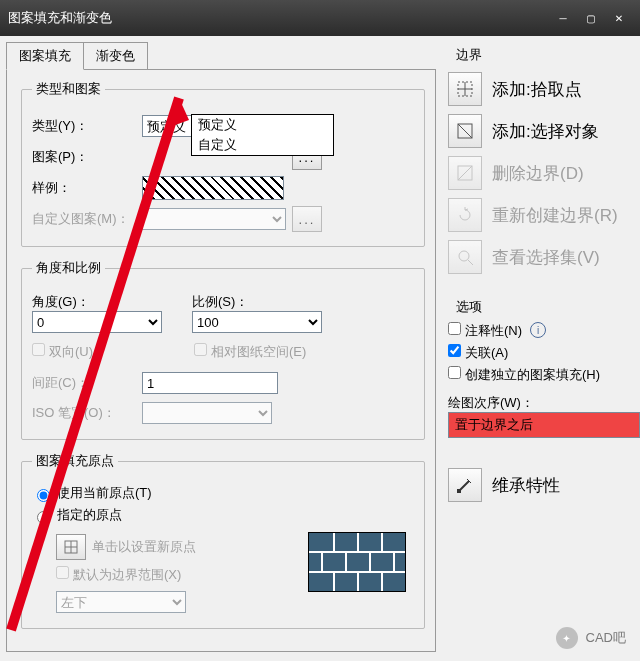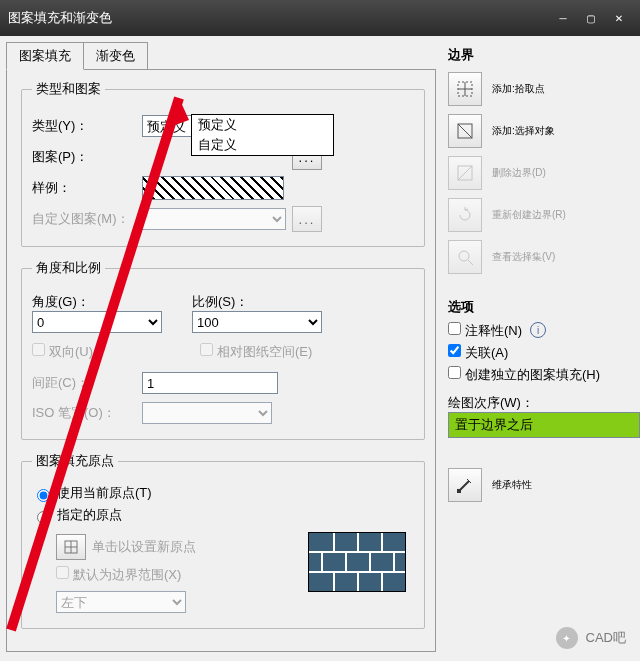--- a/index.html
+++ b/index.html
@@ -36,26 +36,26 @@
     linear-gradient(#fff,#fff) 36px 20px/2px 18px no-repeat,
     linear-gradient(#fff,#fff) 60px 20px/2px 18px no-repeat,
     linear-gradient(#fff,#fff) 84px 20px/2px 18px no-repeat,
     linear-gradient(#fff,#fff) 24px 40px/2px 18px no-repeat,
     linear-gradient(#fff,#fff) 48px 40px/2px 18px no-repeat,
     linear-gradient(#fff,#fff) 72px 40px/2px 18px no-repeat,
     #3b5f78}
   .check{display:flex;align-items:flex-start;gap:4px;margin:4px 0}
   .check input{margin:0}
   .radio{display:flex;align-items:flex-end;gap:4px;margin:4px 0}
-  .section-title{font-weight:bold;margin:4px 0 6px 0}
+  .section-title{font-weight:normal;margin:4px 0 6px 8px}
   .iconbtn{width:32px;height:32px;border:1px solid #aaa;background:linear-gradient(#fdfdfd,#e5e5e5);display:flex;align-items:center;justify-content:center;margin-right:10px;flex:none}
   .iconbtn.disabled{opacity:.6}
   .rrow{display:flex;align-items:center;margin:8px 0}
-  .rtxt{font-size:10px}
-  .selectbox{border:1px solid #7a8a99;background:#84cc16;padding:2px 6px;min-width:170px;height:20px;display:flex;align-items:center}
+  .rtxt{font-size:17px}
+  .selectbox{border:1px solid #7a8a99;background:#ef4444;padding:2px 6px;min-width:170px;height:20px;display:flex;align-items:center}
   .info{width:14px;height:14px;border-radius:50%;border:1px solid #4a6a9a;color:#4a6a9a;display:inline-flex;align-items:center;justify-content:center;font-size:10px;margin-left:4px}
   
   .opendd{position:absolute;left:184px;top:44px;width:141px;border:1px solid #000;background:#fff;z-index:30}
   .opendd div{padding:1px 6px}
   .opendd .sel{background:#2b6cd4;color:#fff}
   
   .arrow{position:absolute;left:-6px;top:0;width:300px;height:600px;pointer-events:none;z-index:40}
   
   .wm{position:absolute;right:14px;bottom:12px;display:flex;align-items:center;gap:8px;color:#7a7a7a;font-size:13px}
   .wmcircle{width:22px;height:22px;border-radius:50%;background:#bfbfbf;display:flex;align-items:center;justify-content:center;color:#fff;font-size:10px}
@@ -128,21 +128,21 @@
               </select>
             </div>
             <div>
               <div>比例(S)：</div>
               <select class="small">
                 <option>100</option>
               </select>
             </div>
           </div>
 
-          <div class="row" style="gap:8px">
+          <div class="row" style="gap:2px">
             <label class="check disabled" style="width:160px">
               <input type="checkbox" disabled="" style="">
               <span>双向(U)</span>
             </label>
             <label class="check disabled">
               <input type="checkbox" disabled="" style="">
               <span>相对图纸空间(E)</span>
             </label>
           </div>
 

